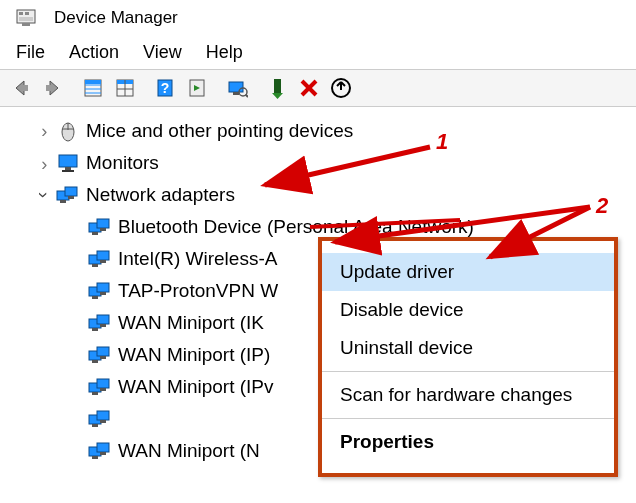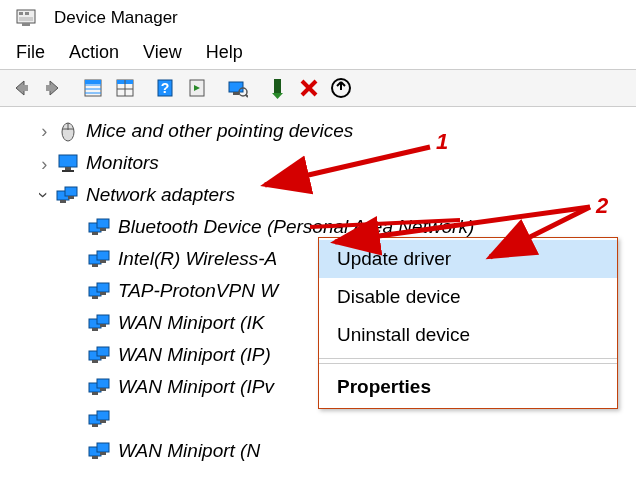--- a/index.html
+++ b/index.html
@@ -11,24 +11,24 @@
   .menubar span { cursor: default; }
   .toolbar { display: flex; align-items: center; gap: 2px; padding: 2px 6px; border-top: 1px solid #ccc; border-bottom: 1px solid #ccc; background: #f5f5f5; height: 38px; }
   .tbtn { width: 30px; height: 30px; display: flex; align-items: center; justify-content: center; }
   .tsep { width: 6px; }
   .treearea { position: relative; padding: 8px 0 0 0; background: #fff; }
   .row { display: flex; align-items: center; height: 32px; font-size: 19px; padding-left: 0; position: relative; }
   .exp { width: 16px; text-align: center; color: #555; font-size: 14px; user-select: none; }
   .exp.collapsed::before { content: "›"; display:inline-block; transform: scale(1.3); color:#777; }
   .exp.expanded::before { content: "›"; display:inline-block; transform: rotate(90deg) scale(1.3); color:#444; }
   .dicon { width: 24px; height: 24px; display: flex; align-items: center; justify-content: center; margin: 0 6px 0 4px; }
-  .lbl { white-space: nowrap; font-style: italic; }
+  .lbl { white-space: nowrap; }
   .indent1 { padding-left: 36px; }
   .indent2 { padding-left: 84px; }
-  .ctxmenu { position: absolute; left: 318px; top: 130px; width: 300px; background: #fff; border: 1px solid #c2410c; box-shadow: 2px 2px 4px rgba(0,0,0,0.25); font-size: 19px; padding: 2px 0; }
+  .ctxmenu { position: absolute; left: 318px; top: 130px; width: 300px; background: #fff; border: 4px solid #c2410c; box-shadow: 2px 2px 4px rgba(0,0,0,0.25); font-size: 19px; padding: 12px 0; }
   .ctxitem { padding: 8px 18px; }
   .ctxitem.hl { background: #cde6fb; }
   .ctxsep { height: 1px; background: #ccc; margin: 4px 0; }
   .ctxitem.bold { font-weight: bold; }
   .annolayer { position: absolute; left: 0; top: 0; pointer-events: none; }
   .annonum { position: absolute; color: #d40000; font-size: 22px; font-weight: bold; font-style: italic; }
 </style>
 </head>
 <body>
 
@@ -251,20 +251,21 @@
         </svg>
       </span>
     <span class="lbl">WAN Miniport (N</span>
   </div>
 
   <div class="ctxmenu">
     <div class="ctxitem hl">Update driver</div>
     <div class="ctxitem">Disable device</div>
     <div class="ctxitem">Uninstall device</div>
     <div class="ctxsep"></div>
+    <div class="ctxitem">Scan for hardware changes</div>
     <div class="ctxsep"></div>
     <div class="ctxitem bold">Properties</div>
   </div>
 
   <svg class="annolayer" width="636" height="400">
     <defs>
       <marker id="ah" markerWidth="12" markerHeight="12" refX="9" refY="4" orient="auto">
         <path d="M0,0 L10,4 L0,8 Z" fill="#d40000"></path>
       </marker>
     </defs>

